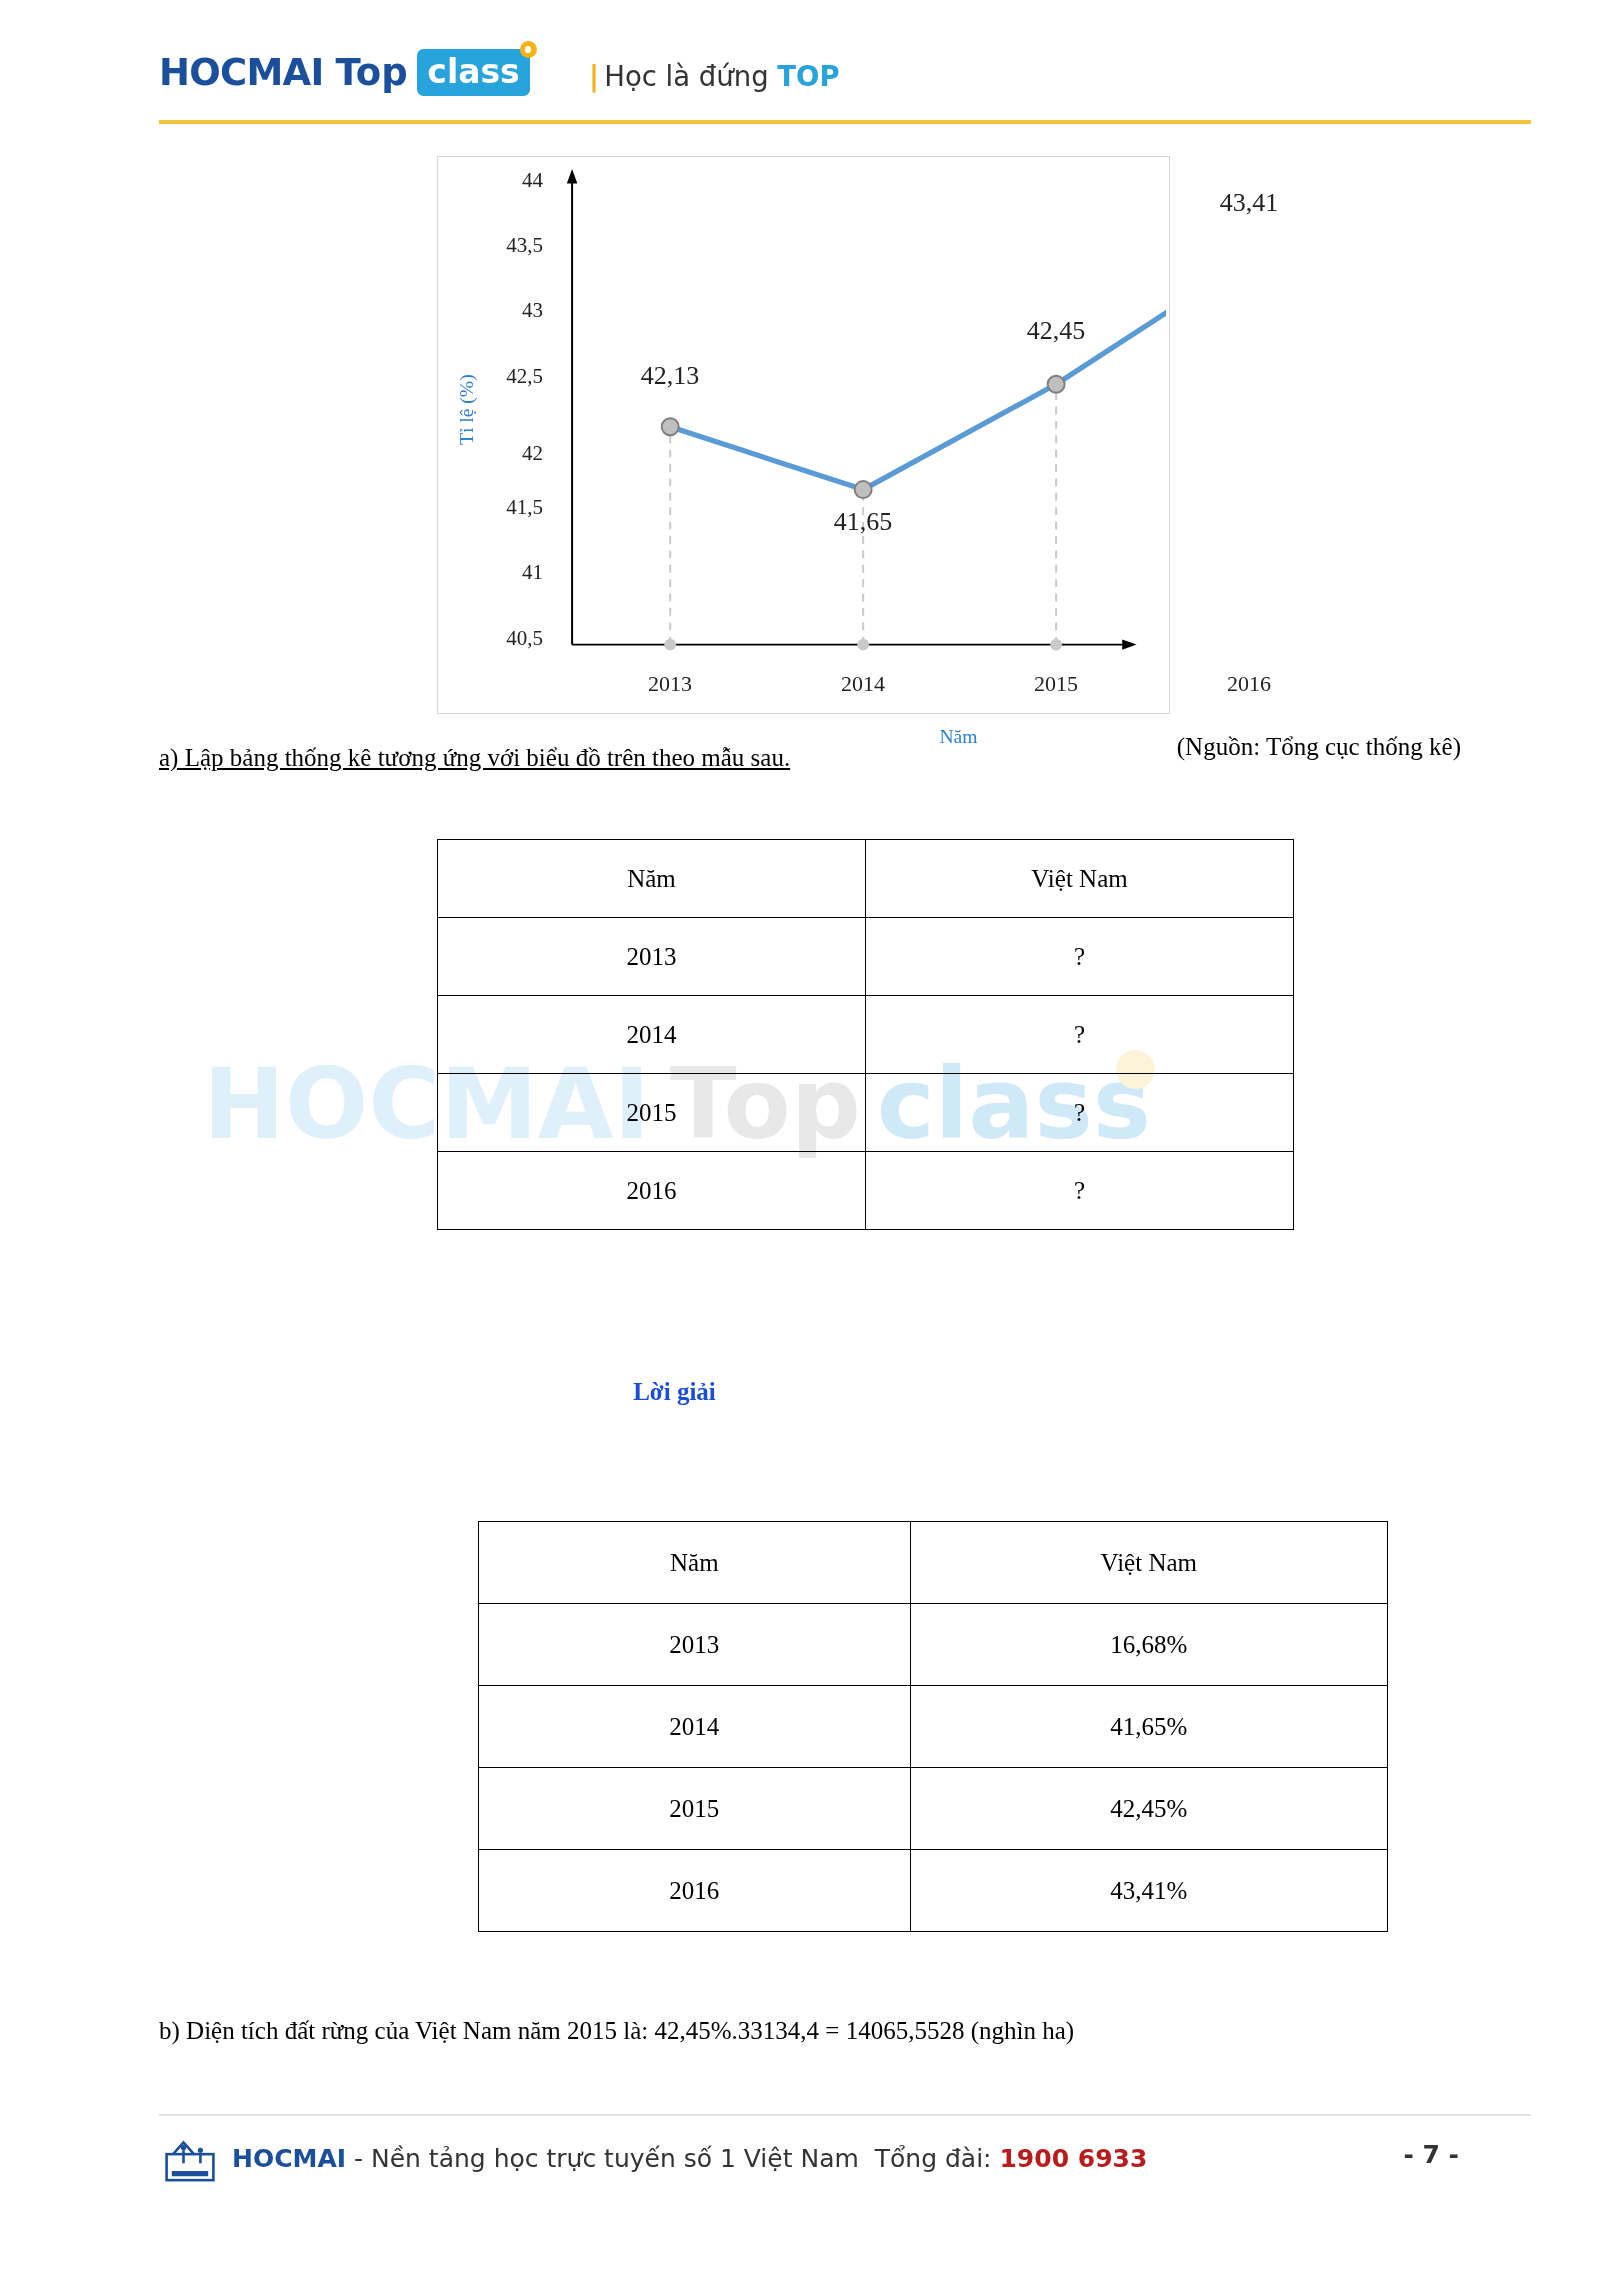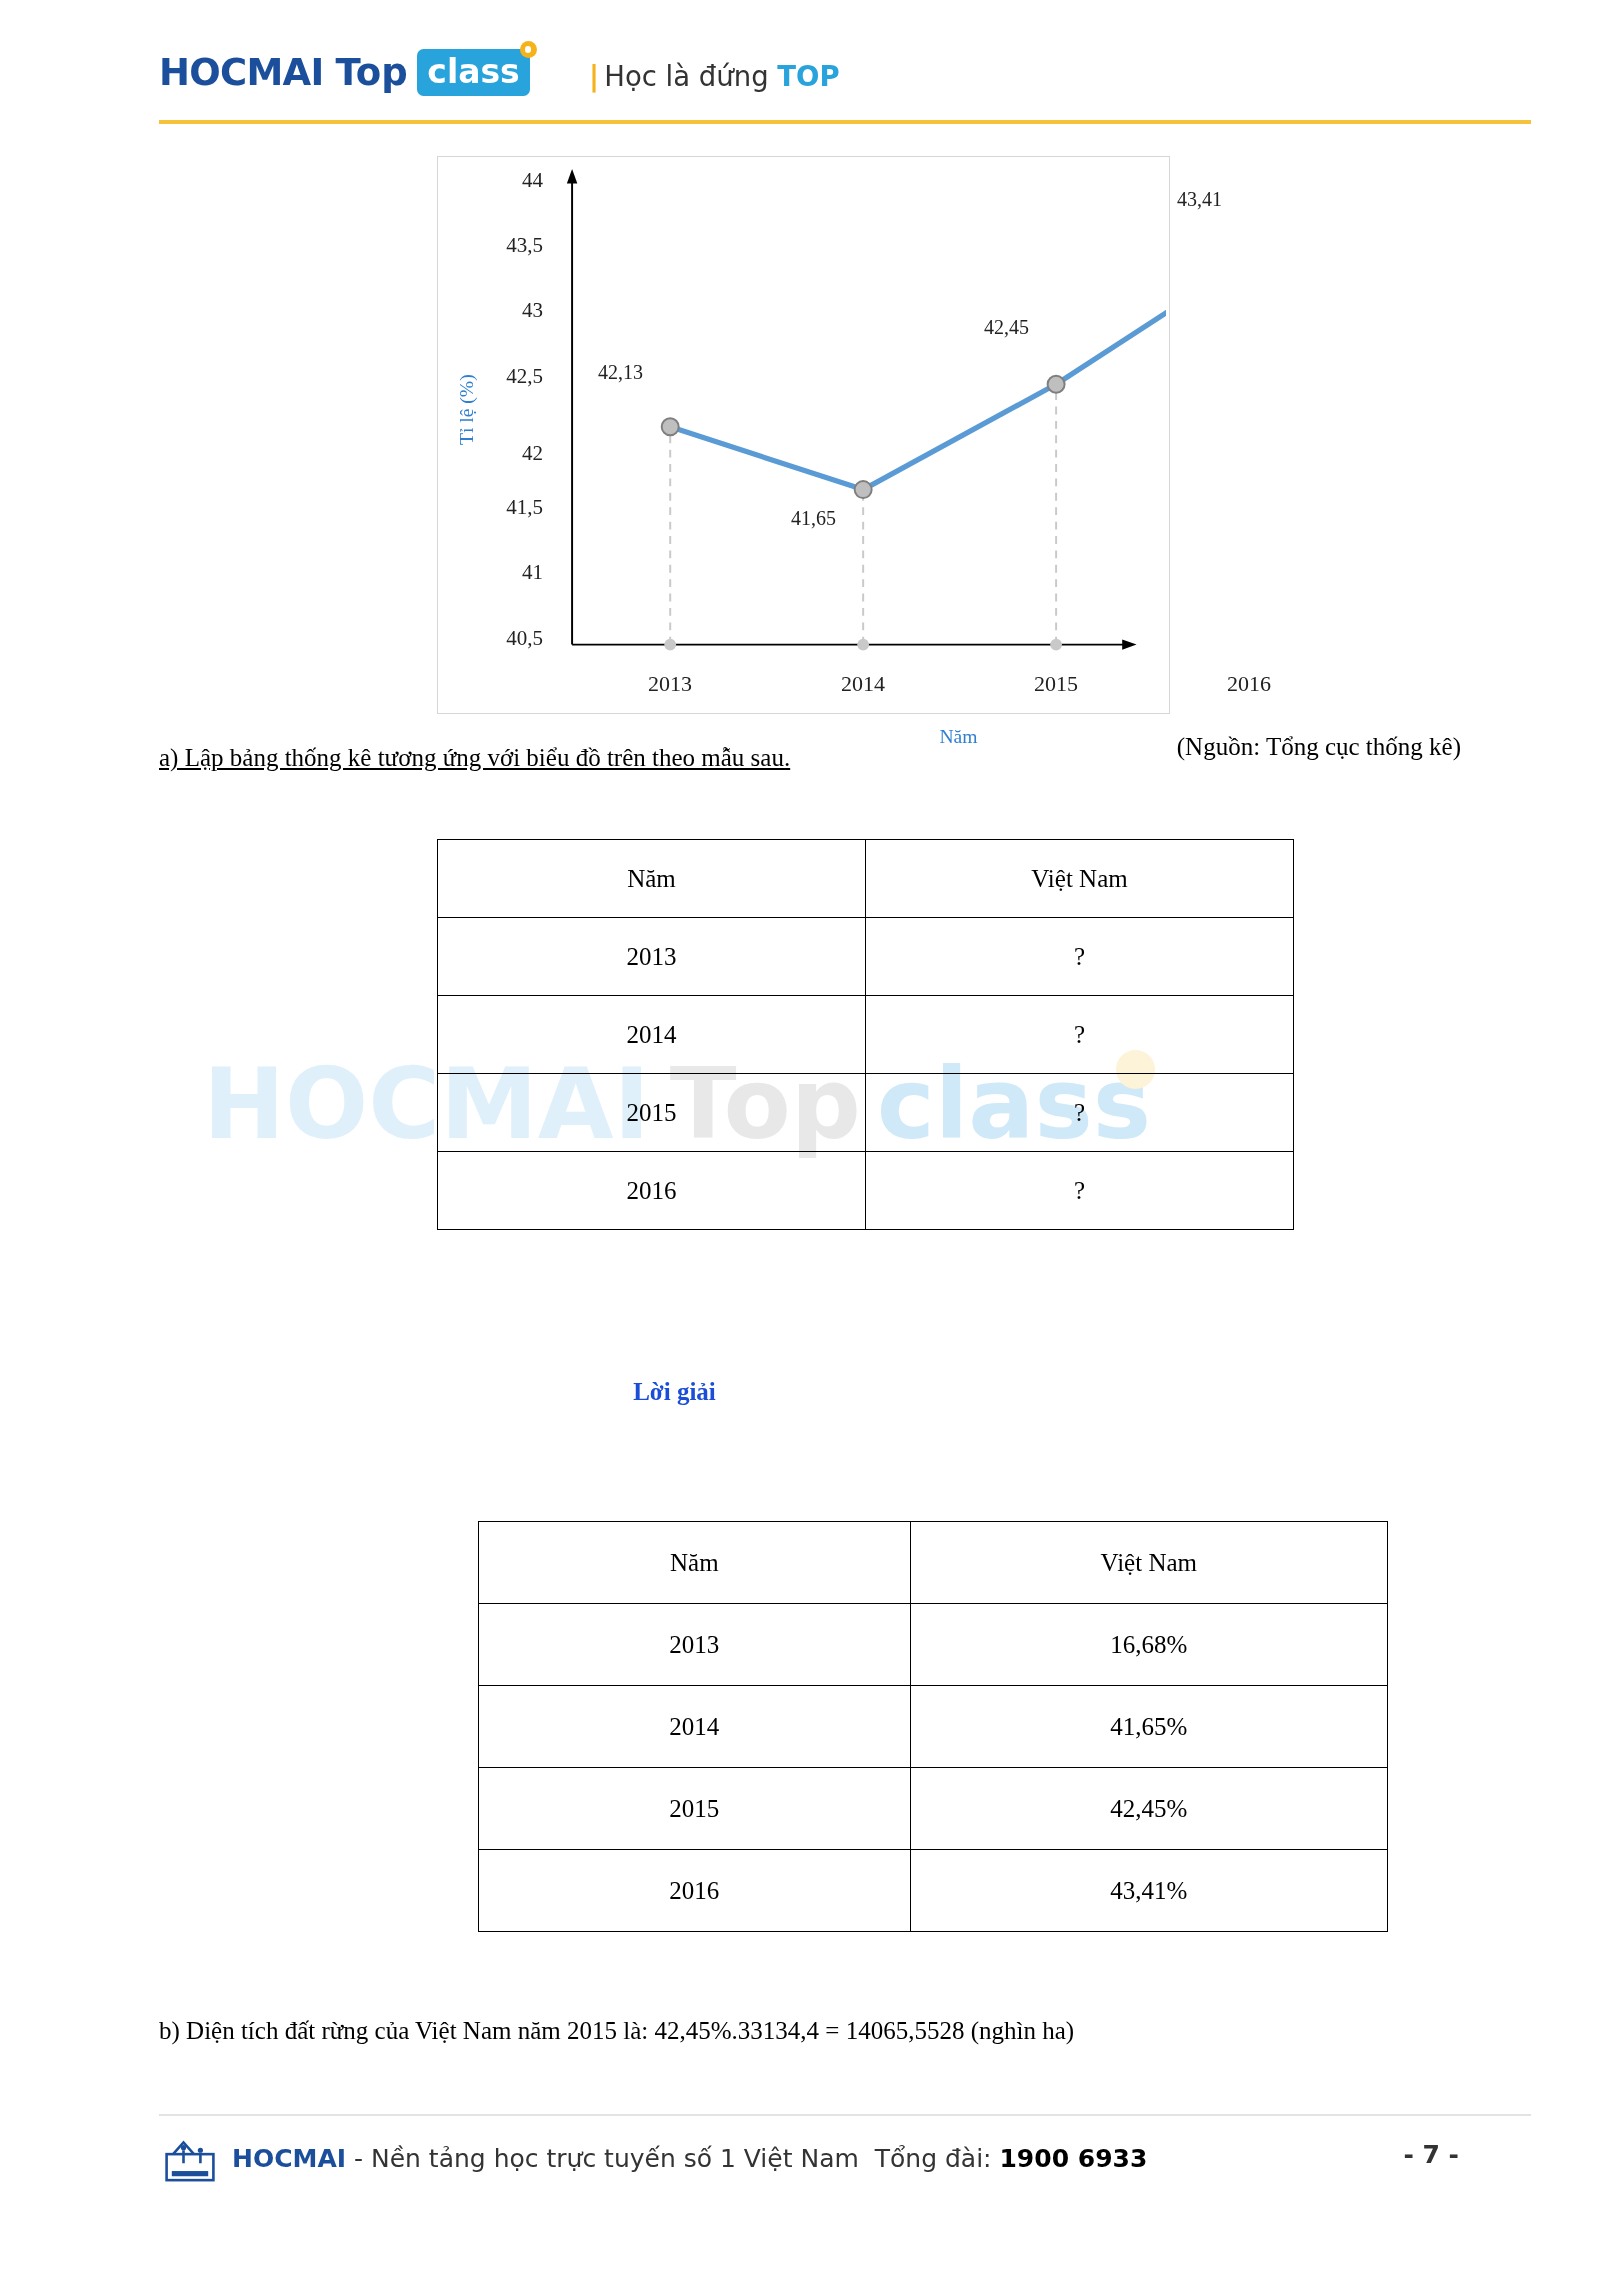--- a/index.html
+++ b/index.html
@@ -77,21 +77,21 @@
   }
   .xtick {
     position:absolute; width:144px; text-align:center;
     font-size:22px; color:#222;
   }
   .xlabel {
     position:absolute; font-size:19.6px; color:#2f7fd1;
     width:131px; text-align:center;
   }
   .pointlabel {
-    position:absolute; font-size:20px; color:#222; width:144px; text-align:left;
+    position:absolute; font-size:26px; color:#222; width:144px; text-align:center;
   }
   svg.chart-svg { position:absolute; left:0; top:0; }
 
   
   .src-note {
     position:absolute; right:162px; top:733px;
     font-size:25px;
   }
   .para { position:absolute; font-size:25px; line-height:1.5; }
   .p-a      { left:159px; top:739px;text-decoration:underline; }
@@ -153,21 +153,21 @@
     position:absolute; left:164px; top:23px;
     width:52px; height:46px;
   }
   .footer-text {
     position:absolute; left:232px; top:26px;
     font-family:"DejaVu Sans", sans-serif;
     font-size:25px; color:#333;
     width:1178px; line-height:1.5;
   }
   .footer-text .brand { color:#1b4f9c; font-weight:bold; }
-  .footer-text .phone { font-weight:bold; color:#000000; }
+  .footer-text .phone { font-weight:bold; color:#b91c1c; }
   .footer-page {
     position:absolute; right:164px; top:26px;
     font-family:"DejaVu Sans", sans-serif;
     font-size:25px; color:#333; font-weight:bold;
   }
 </style>
 </head>
 <body>
 
 <div class="page">

